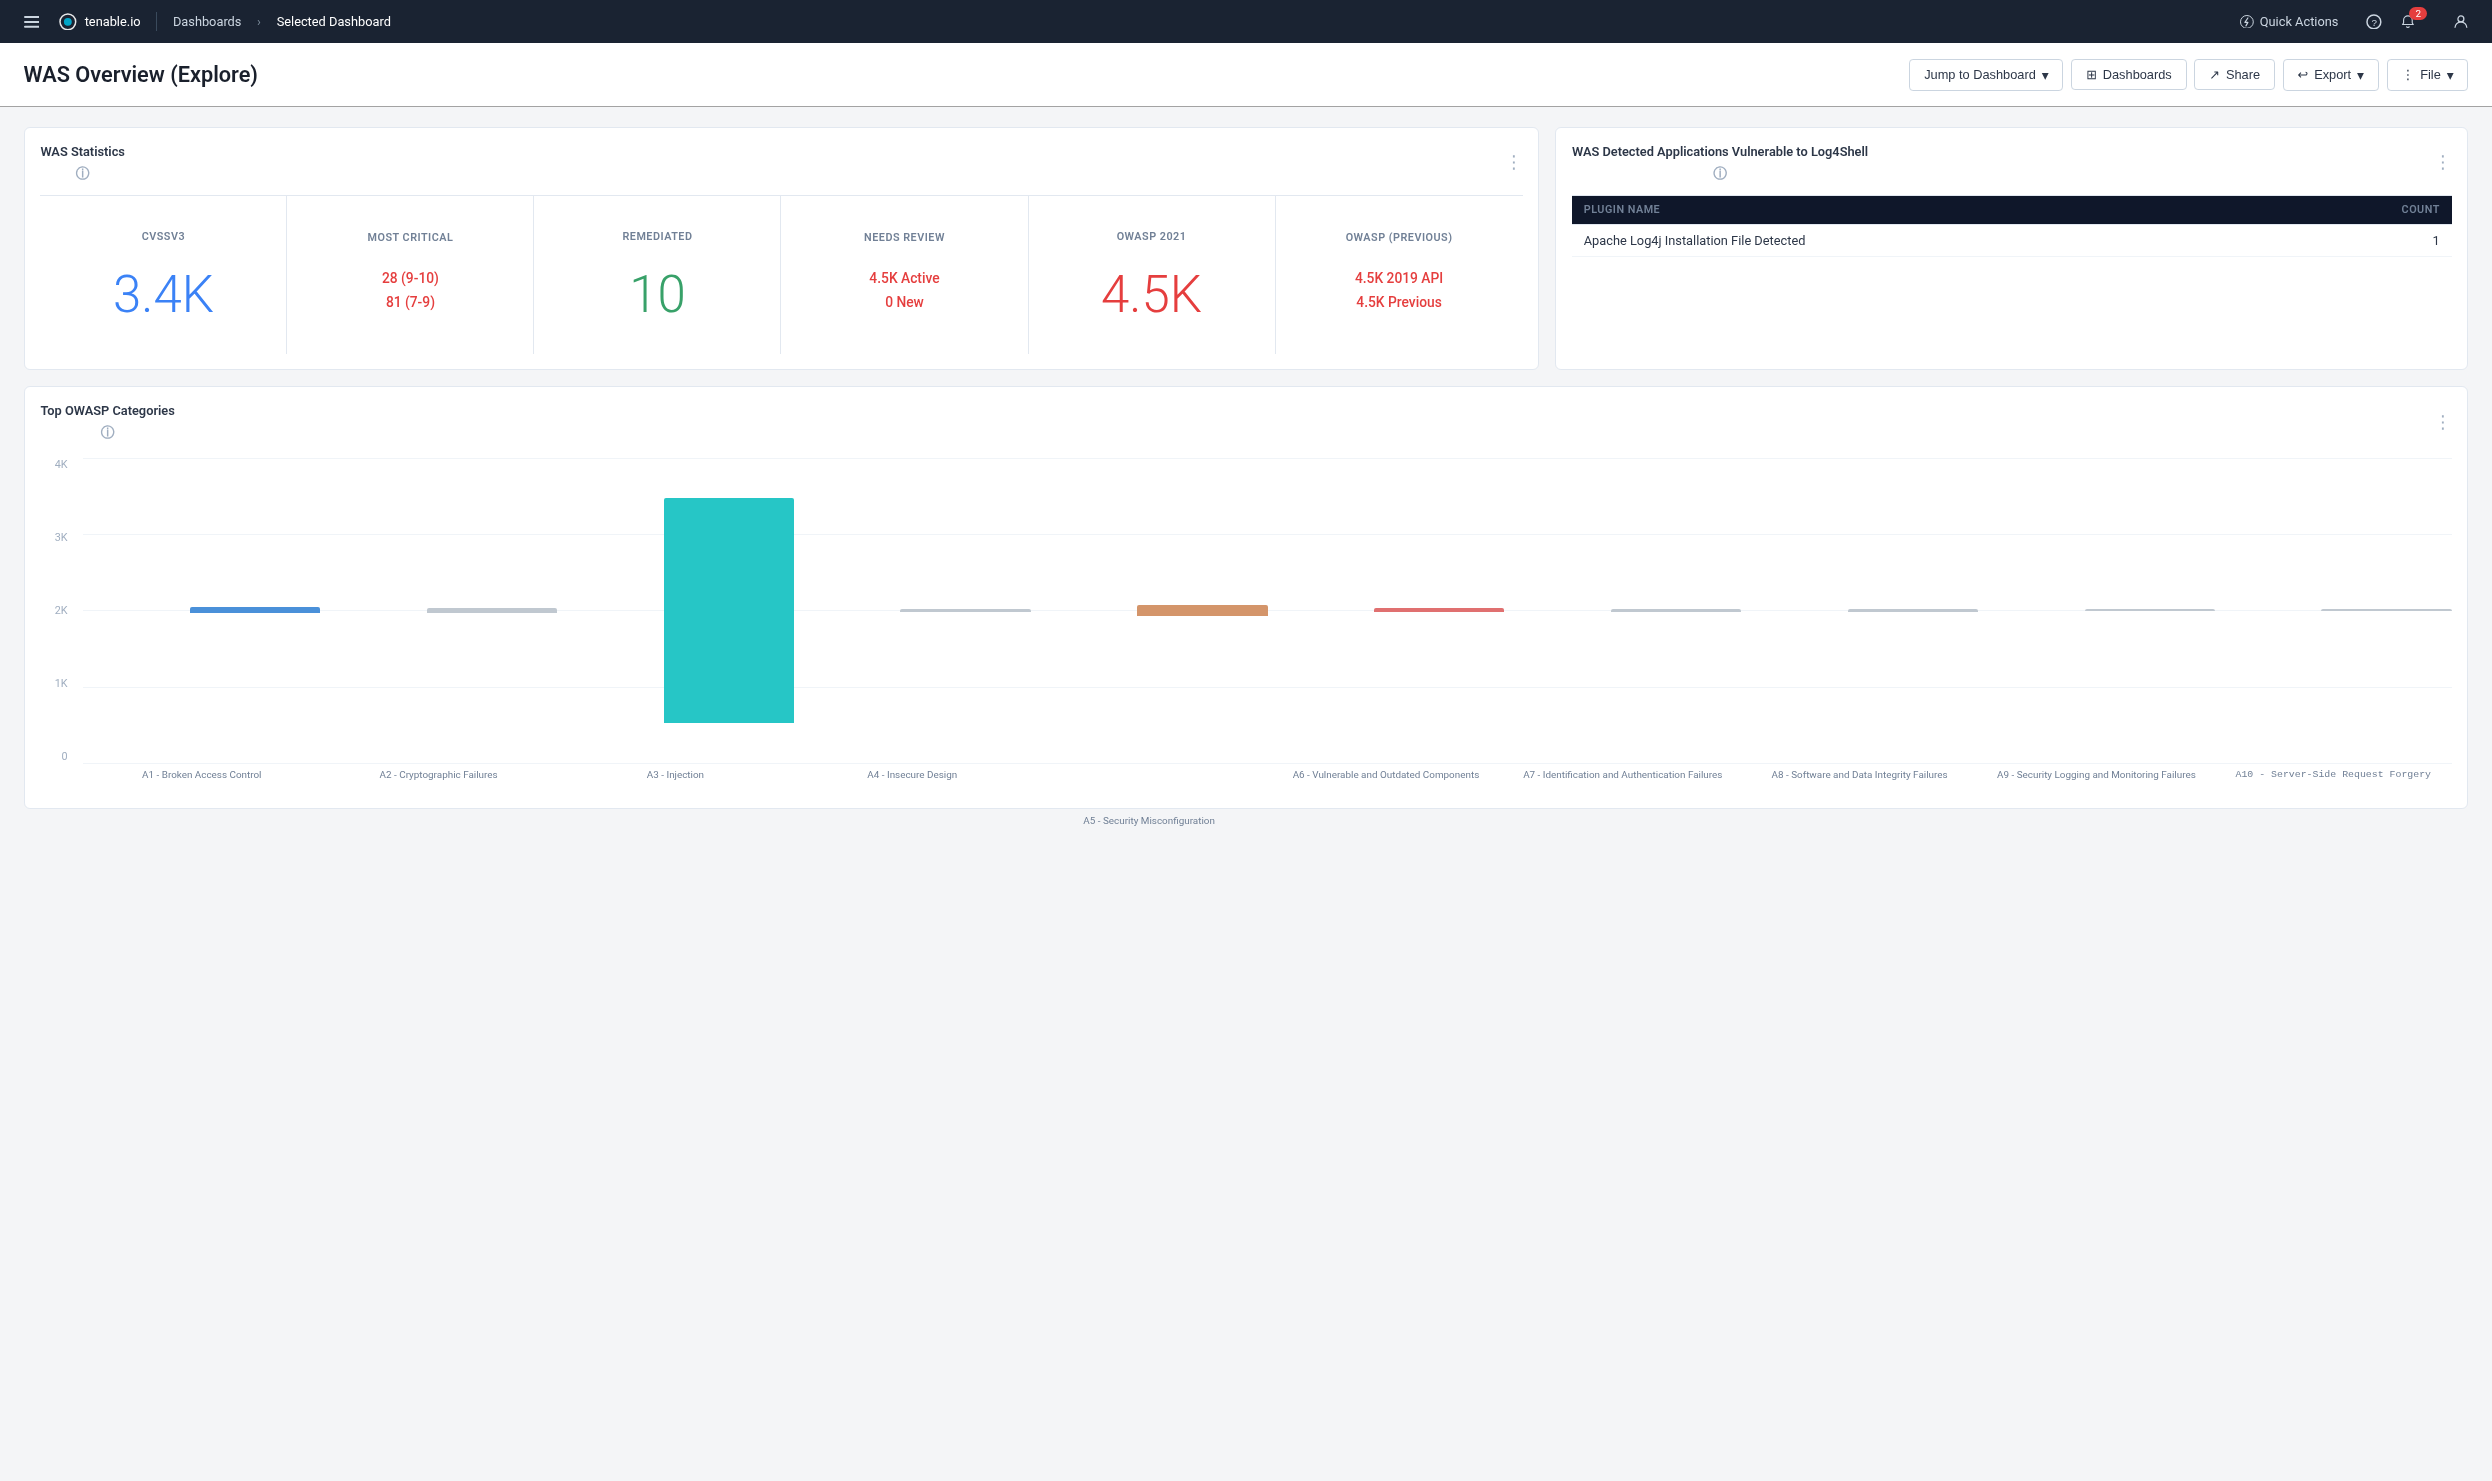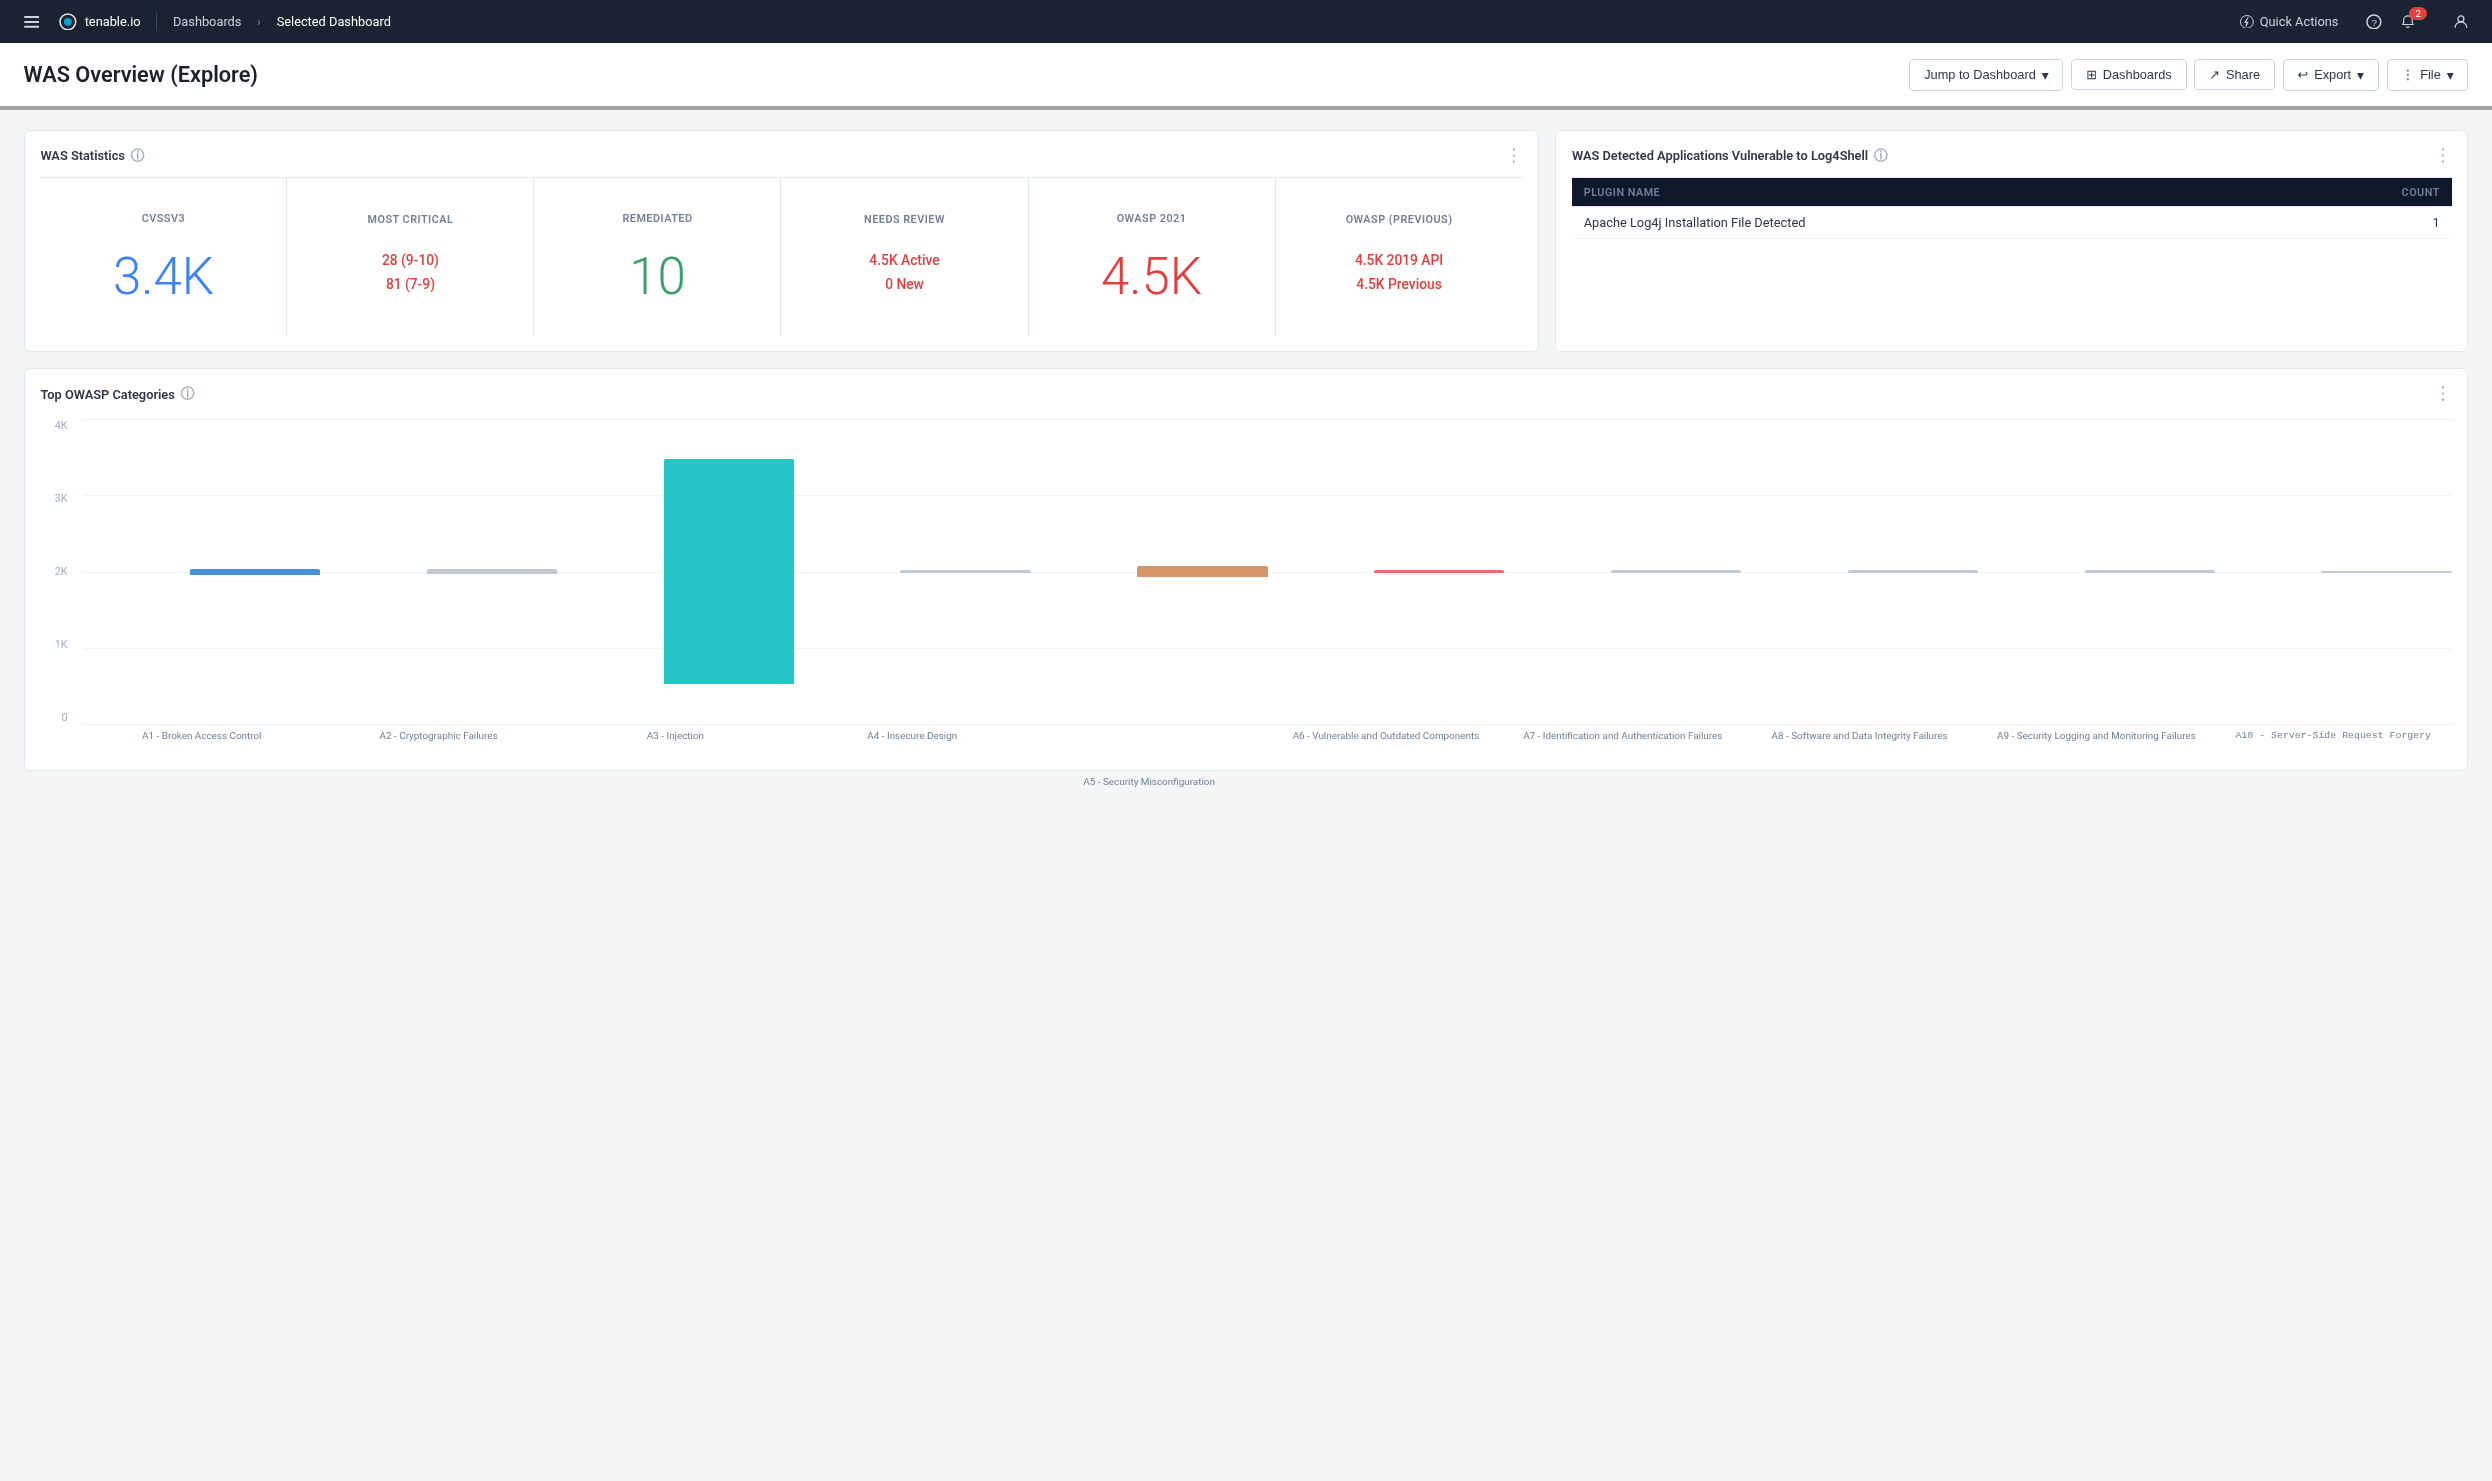--- a/index.html
+++ b/index.html
@@ -49,21 +49,21 @@
       position: relative; top: -7.9px; left: -5.9px;
     }
 
     
     .page-header {
       background: #fff;
       padding: 15.8px 23.6px;
       display: flex;
       align-items: center;
       justify-content: space-between;
-      border-bottom: 4px solid #a3a3a3;
+      border-bottom: 1px solid #a3a3a3;
     }
     .page-title { font-size: 21.7px; font-weight: 600; color: #1a202c; }
     .page-actions { display: flex; gap: 7.9px; align-items: center; }
     .btn {
       display: flex; align-items: center; gap: 5.9px;
       padding: 6.9px 13.8px; border-radius: 3.9px; font-size: 12.8px;
       cursor: pointer; border: 1px solid #cbd5e0; background: #fff;
       color: #2d3748; font-weight: 500;
     }
     .btn-icon { font-size: 13.8px; }
@@ -80,21 +80,21 @@
       border-radius: 5.9px;
       border: 1px solid #e2e8f0;
       padding: 15.8px;
     }
     .card-header {
       display: flex; align-items: center; justify-content: space-between;
       margin-bottom: 11.8px;
     }
     .card-title {
       font-size: 12.8px; font-weight: 600; color: #2d3748;
-      display: flex; align-items: center; gap: 5.9px;
+      display: flex; align-items: center; gap: 5.9px; flex-direction: column;
     }
     .info-icon { color: #a0aec0; font-size: 13.8px; cursor: pointer; }
     .more-btn { color: #a0aec0; cursor: pointer; font-size: 17.7px; line-height: 1; }
 
     .was-stats-card { flex: 0 0 62%; }
     .log4shell-card { flex: 1; }
 
     
     .stats-grid {
       display: grid;

